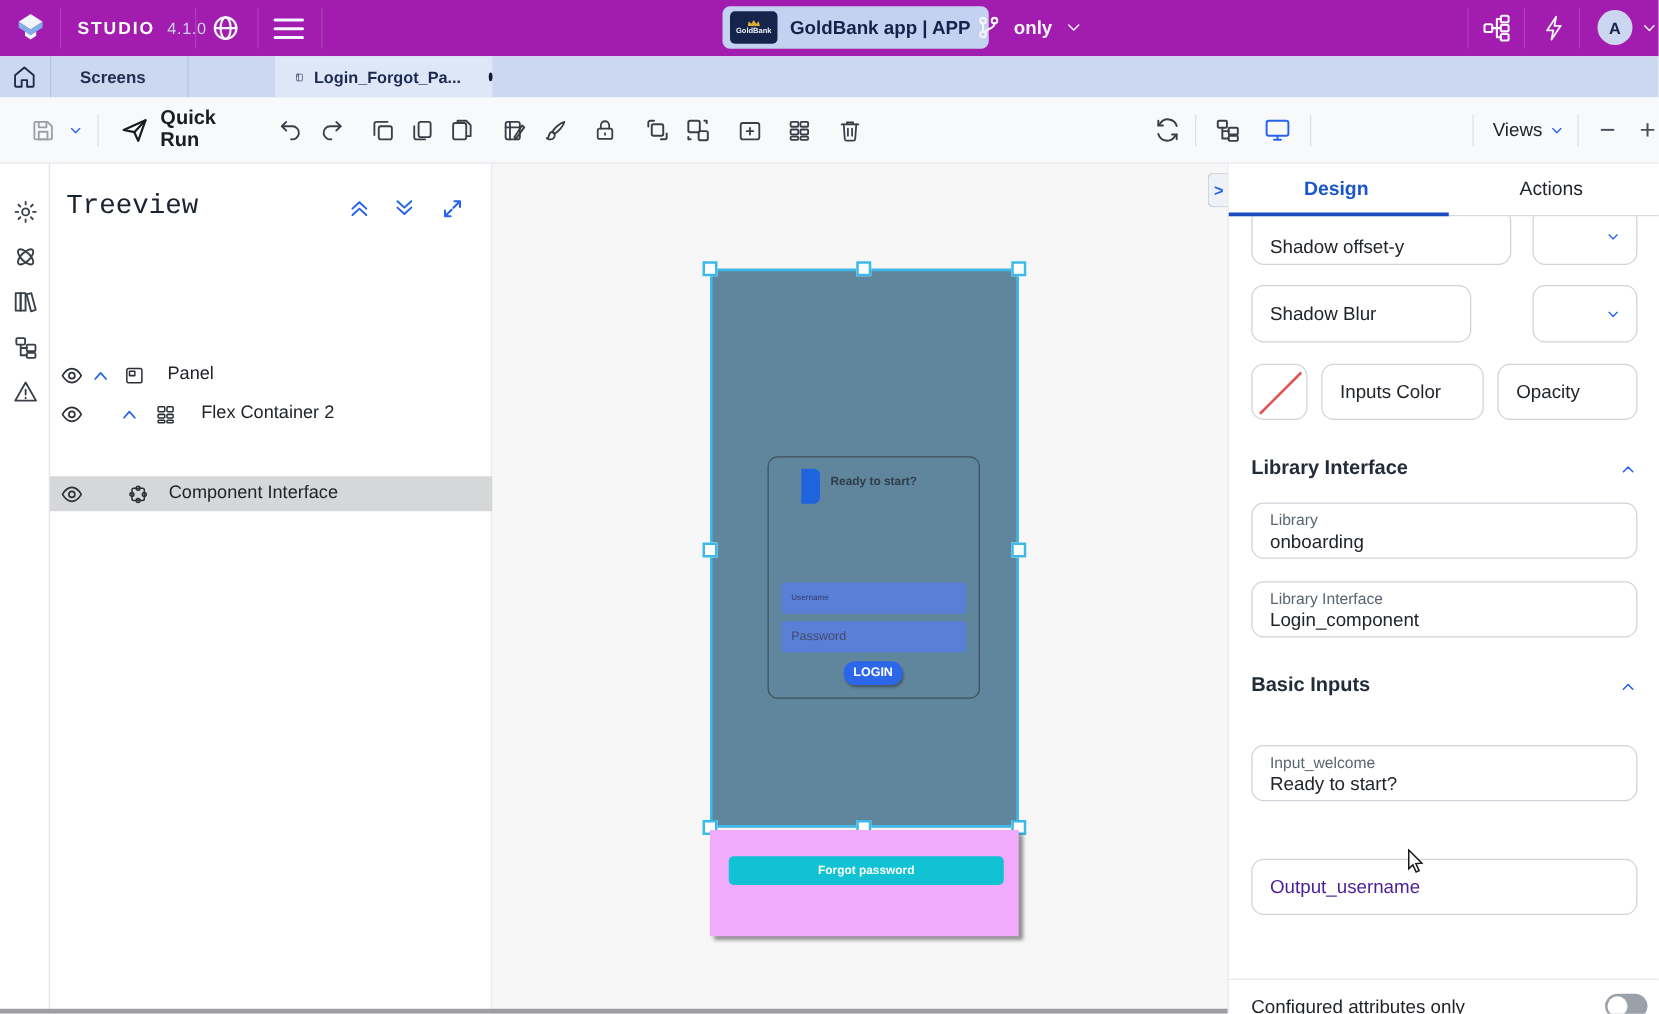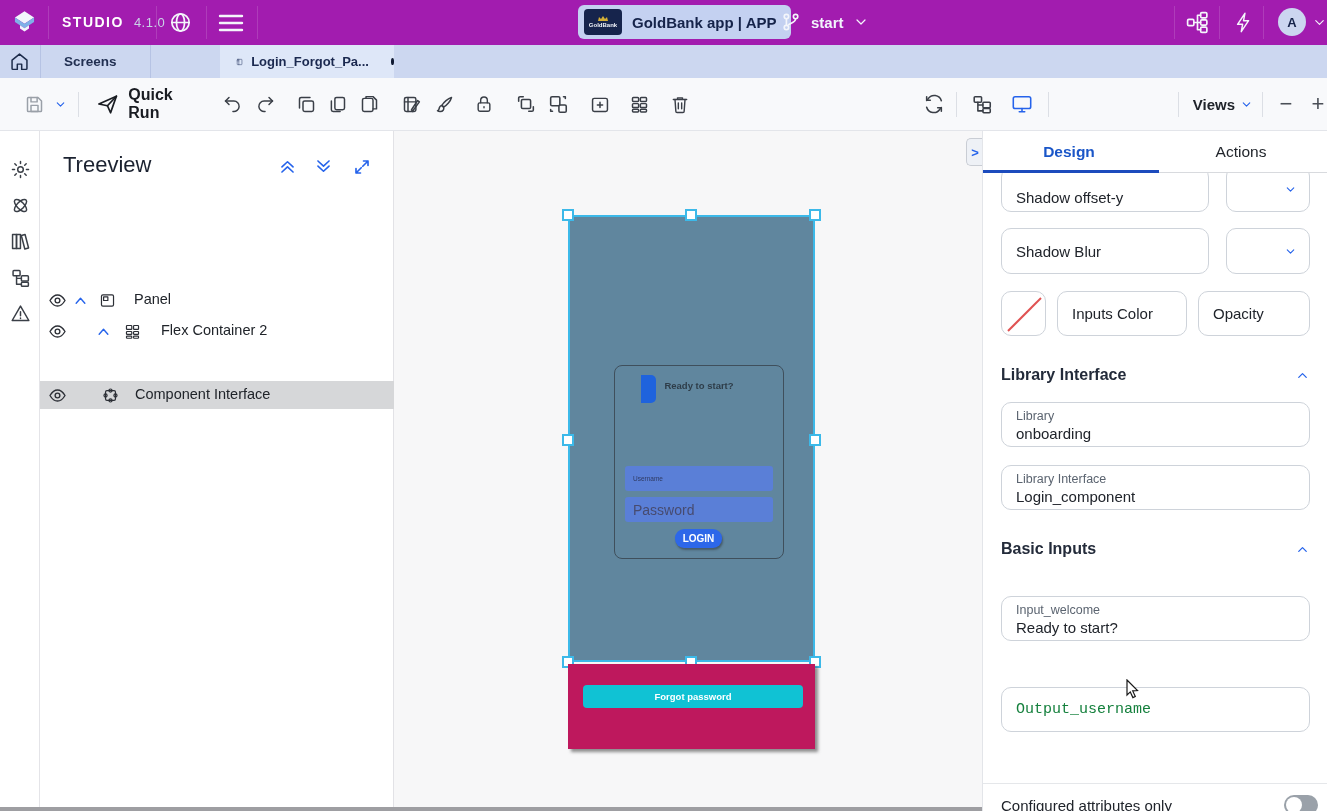--- a/index.html
+++ b/index.html
@@ -40,21 +40,21 @@
   .tlb-div{position:absolute;top:14px;height:25px;width:1px;background:#dcdfe5;}
   .tool{position:absolute;top:0;height:52px;display:flex;align-items:center;justify-content:center;cursor:pointer;}
   .qr-label{color:#191c22;font-size:16px;font-weight:600;margin-left:9px;}
   .device-box{position:absolute;left:687px;top:84px;width:221px;height:43px;background:#fff;
               border:1px solid #c9cdd4;border-radius:8px;display:flex;align-items:center;
               padding:0 12px 0 17px;box-sizing:border-box;justify-content:space-between;}
   .device-box .lbl{color:#20242b;font-size:15px;white-space:nowrap;overflow:hidden;}
   .flexguides-lbl{color:#343a42;font-size:13px;line-height:17px;}
   .toggle{width:38px;height:22px;border-radius:11px;background:#b7c7da;position:relative;}
   .toggle .knob{position:absolute;top:2px;width:18px;height:18px;border-radius:50%;background:#dde6ed;}
-  .views-lbl{color:#20242b;font-size:15px;font-weight:700;}
+  .views-lbl{color:#20242b;font-size:15px;font-weight:400;}
   .zoom-txt{color:#4a4f57;font-size:22px;font-weight:400;}
 
   
   .leftstrip{left:0;top:131px;width:40px;height:680px;background:#fff;border-right:1px solid #e4e4e8;box-sizing:border-box;}
 
   
   .treepanel{left:40px;top:131px;width:354px;height:680px;background:#fff;border-right:1px solid #e2e2e6;box-sizing:border-box;}
   .tree-title{color:#1b2230;font-size:22px;font-weight:500;}
   .searchbox{position:absolute;left:20px;top:63px;width:314px;height:44px;border:1.5px solid #4a5563;
              border-radius:10px;box-sizing:border-box;display:flex;align-items:center;padding:0 10px 0 12px;background:#fff;}
@@ -74,42 +74,42 @@
   .handle{position:absolute;width:12px;height:12px;background:#fff;border:2px solid #3cb9e9;box-sizing:border-box;}
   .mock-card{position:absolute;left:44px;top:148px;width:168px;height:192px;border:1.5px solid #3f4f5c;border-radius:8px;}
   .welcome-txt{position:absolute;left:0;top:14px;width:100%;text-align:center;color:#2e3d49;
                font-size:9.5px;font-weight:700;}
   .mock-input{position:absolute;left:10px;width:148px;height:25px;background:#5a7fd7;border-radius:3px;
               display:flex;align-items:center;padding-left:8px;box-sizing:border-box;}
   .login-btn{position:absolute;left:60px;top:163px;width:47px;height:19px;background:#2d67e9;border-radius:9px;
              color:#fff;font-size:10px;font-weight:700;display:flex;align-items:center;justify-content:center;
              box-shadow:1px 2px 2px rgba(40,40,40,.45);}
   .drag-tab{position:absolute;left:247px;top:244px;width:15px;height:28px;background:#1f63dd;border-radius:0 5px 5px 0;}
-  .forgot-panel{position:absolute;left:174px;top:533px;width:247px;height:85px;background:#be185d;
+  .forgot-panel{position:absolute;left:174px;top:533px;width:247px;height:85px;background:#f0abfc;
                 box-shadow:3px 3px 3px rgba(55,55,55,.55);}
   .forgot-btn{position:absolute;left:15px;top:21px;width:220px;height:23px;background:#10c2d4;border-radius:4px;
               color:#fff;font-size:9.5px;font-weight:700;display:flex;align-items:center;justify-content:center;}
   .expander{position:absolute;left:572px;top:7px;width:16px;height:26px;background:#eef1f6;border:1px solid #c9cdd4;
             border-right:none;border-radius:5px 0 0 5px;display:flex;align-items:center;justify-content:center;
             color:#2563eb;font-weight:700;font-size:13px;}
 
   
   .inspector{left:982px;top:131px;width:345px;height:680px;background:#fff;border-left:1px solid #e3e5e9;box-sizing:border-box;}
   .insp-tabs{position:absolute;left:0;top:0;width:345px;height:42px;background:#fff;border-bottom:1px solid #d8dade;box-sizing:border-box;}
   .insp-tab{position:absolute;top:0;height:42px;width:172px;display:flex;align-items:center;justify-content:center;
             font-size:15.5px;cursor:pointer;}
   .insp-tab.active{color:#1a56c8;font-weight:600;}
   .insp-tab.idle{color:#22262c;font-weight:500;}
   .tab-underline{position:absolute;left:0;top:39px;width:176px;height:3px;background:#1c4bbd;}
   .field{position:absolute;background:#fff;border:1px solid #ced3da;border-radius:10px;box-sizing:border-box;}
   .field .flabel{color:#5b6470;font-size:12.5px;line-height:15px;}
   .field .fvalue{color:#20242b;font-size:15px;line-height:19px;}
   .field.pad{padding:6px 0 0 14px;}
   .field.center{display:flex;align-items:center;padding-left:14px;color:#20242b;font-size:15px;}
-  .placeholder-val{color:#15803d;font-size:15px;font-family:Liberation Mono, monospace;}
+  .placeholder-val{color:#4c1d95;font-size:15px;}
   .sec-head{position:absolute;left:18px;width:309px;display:flex;align-items:center;justify-content:space-between;}
   .sec-head .t{color:#232b3a;font-size:16px;font-weight:600;}
   .swatch{position:absolute;left:18px;top:160px;width:45px;height:45px;border:1px solid #ced3da;border-radius:10px;box-sizing:border-box;overflow:hidden;}
   .footer-div{position:absolute;left:0;top:652px;width:345px;height:1px;background:#e5e7ea;}
   .footer-lbl{position:absolute;left:18px;top:666px;color:#20242b;font-size:15px;}
   .footer-toggle{position:absolute;left:301px;top:664px;width:34px;height:20px;border-radius:10px;background:#9aa1a9;}
   .footer-toggle .knob{position:absolute;left:2px;top:2px;width:16px;height:16px;border-radius:50%;background:#fff;}
 
   .bottom-scroll{left:0;top:807px;width:982px;height:4px;background:#9e9ea2;}
 </style>
@@ -155,21 +155,21 @@
     <span class="app-pill-label">GoldBank app | APP</span>
   </div>
 
   <div class="abs" style="left:780px;top:9px;display:flex;align-items:center;gap:9px;">
     <svg width="22" height="26" viewBox="0 0 24 24" class="ic-w">
         <circle cx="7" cy="6" r="2.4"></circle>
         <circle cx="7" cy="18" r="2.4"></circle>
         <circle cx="17" cy="6" r="2.4"></circle>
         <path d="M7 8.4v7.2M17 8.4c0 4-5 4.5-7.5 6.5"></path>
       </svg>
-    <span class="branch-label">start</span>
+    <span class="branch-label">only</span>
     <svg width="16" height="16" viewBox="0 0 24 24" class="ic-w">
         <path d="M6 9l6 6 6-6"></path>
       </svg>
   </div>
 
   <div class="tb-div" style="left:1174px"></div>
   <div class="abs" style="left:1185px;top:10px;">
     <svg width="25" height="25" viewBox="0 0 24 24" class="ic-w" style="stroke-width:1.6">
         <rect x="2.5" y="9" width="6" height="6" rx="1.2"></rect>
         <rect x="15" y="2.5" width="6" height="5" rx="1.2"></rect>
@@ -392,21 +392,21 @@
   </div>
   <div class="abs" style="left:10px;top:172px;">
     <svg width="21" height="21" viewBox="0 0 24 24" class="ic">
         <path d="M12 3.5 21.5 20h-19z"></path>
         <path d="M12 10v4.5M12 17.2v.6"></path>
       </svg>
   </div>
 </div>
 
 <aside class="abs treepanel">
-  <div class="abs tree-title" style="left:23px;top:21px;">Treeview</div>
+  <div class="abs tree-title" style="left:13px;top:21px;font-family:Liberation Mono, monospace;">Treeview</div>
   <div class="abs" style="left:238px;top:26px;">
     <svg width="19" height="19" viewBox="0 0 24 24" class="ic-b">
         <path d="M5 12.5 12 6l7 6.5M5 19l7-6.5L19 19"></path>
       </svg>
   </div>
   <div class="abs" style="left:274px;top:26px;">
     <svg width="19" height="19" viewBox="0 0 24 24" class="ic-b">
         <path d="M5 11.5 12 18l7-6.5M5 5l7 6.5L19 5"></path>
       </svg>
   </div>
@@ -485,21 +485,21 @@
 
 <main class="abs canvas">
 
   <div class="phone-sel">
     <div class="mock-card">
       <div class="welcome-txt">Ready to start?</div>
       <div class="mock-input" style="top:100px;">
         <span style="color:#2f3a63;font-size:6.5px;">Username</span>
       </div>
       <div class="mock-input" style="top:131px;">
-        <span style="color:#474b70;font-size:14px;">Password</span>
+        <span style="color:#474b70;font-size:10px;">Password</span>
       </div>
       <div class="login-btn">LOGIN</div>
     </div>
   </div>
 
   <div class="handle" style="left:168px;top:78px;"></div>
   <div class="handle" style="left:291px;top:78px;"></div>
   <div class="handle" style="left:415px;top:78px;"></div>
   <div class="handle" style="left:168px;top:303px;"></div>
   <div class="handle" style="left:415px;top:303px;"></div>
@@ -520,21 +520,21 @@
 
   <div class="field pad" style="left:18px;top:36px;width:208px;height:45px;">
     <div class="fvalue" style="margin-top:14px">Shadow offset-y</div>
   </div>
   <div class="field" style="left:243px;top:35px;width:84px;height:46px;display:flex;align-items:center;justify-content:flex-end;padding-right:12px;">
     <svg width="13" height="13" viewBox="0 0 24 24" class="ic-b">
         <path d="M6 9l6 6 6-6"></path>
       </svg>
   </div>
 
-  <div class="field center" style="left:18px;top:97px;width:208px;height:46px;">
+  <div class="field center" style="left:18px;top:97px;width:176px;height:46px;">
     <span>Shadow Blur</span>
   </div>
   <div class="field" style="left:243px;top:97px;width:84px;height:46px;display:flex;align-items:center;justify-content:flex-end;padding-right:12px;">
     <svg width="13" height="13" viewBox="0 0 24 24" class="ic-b">
         <path d="M6 9l6 6 6-6"></path>
       </svg>
   </div>
 
   <div class="swatch">
     <svg width="45" height="45" viewBox="0 0 45 45">

